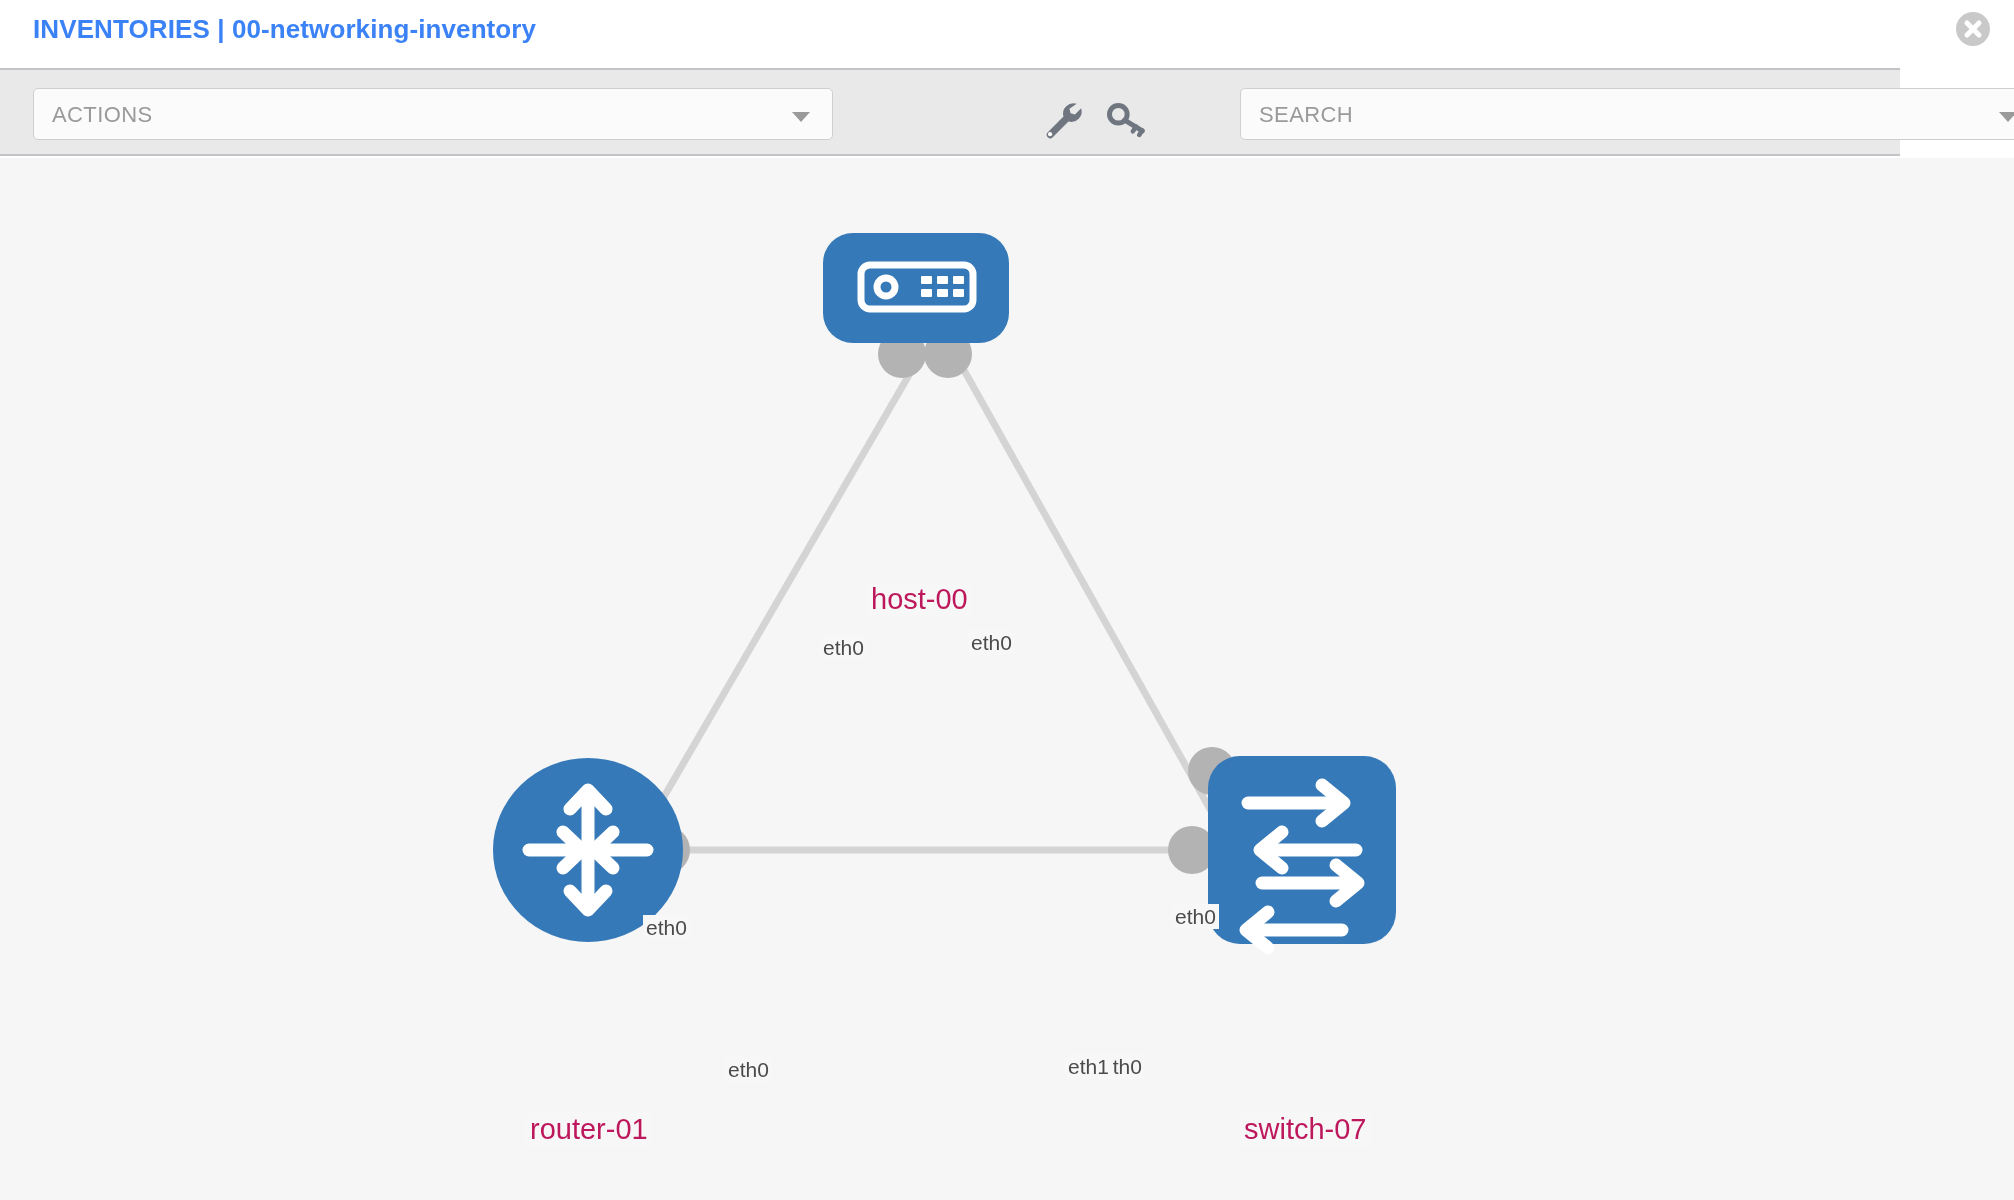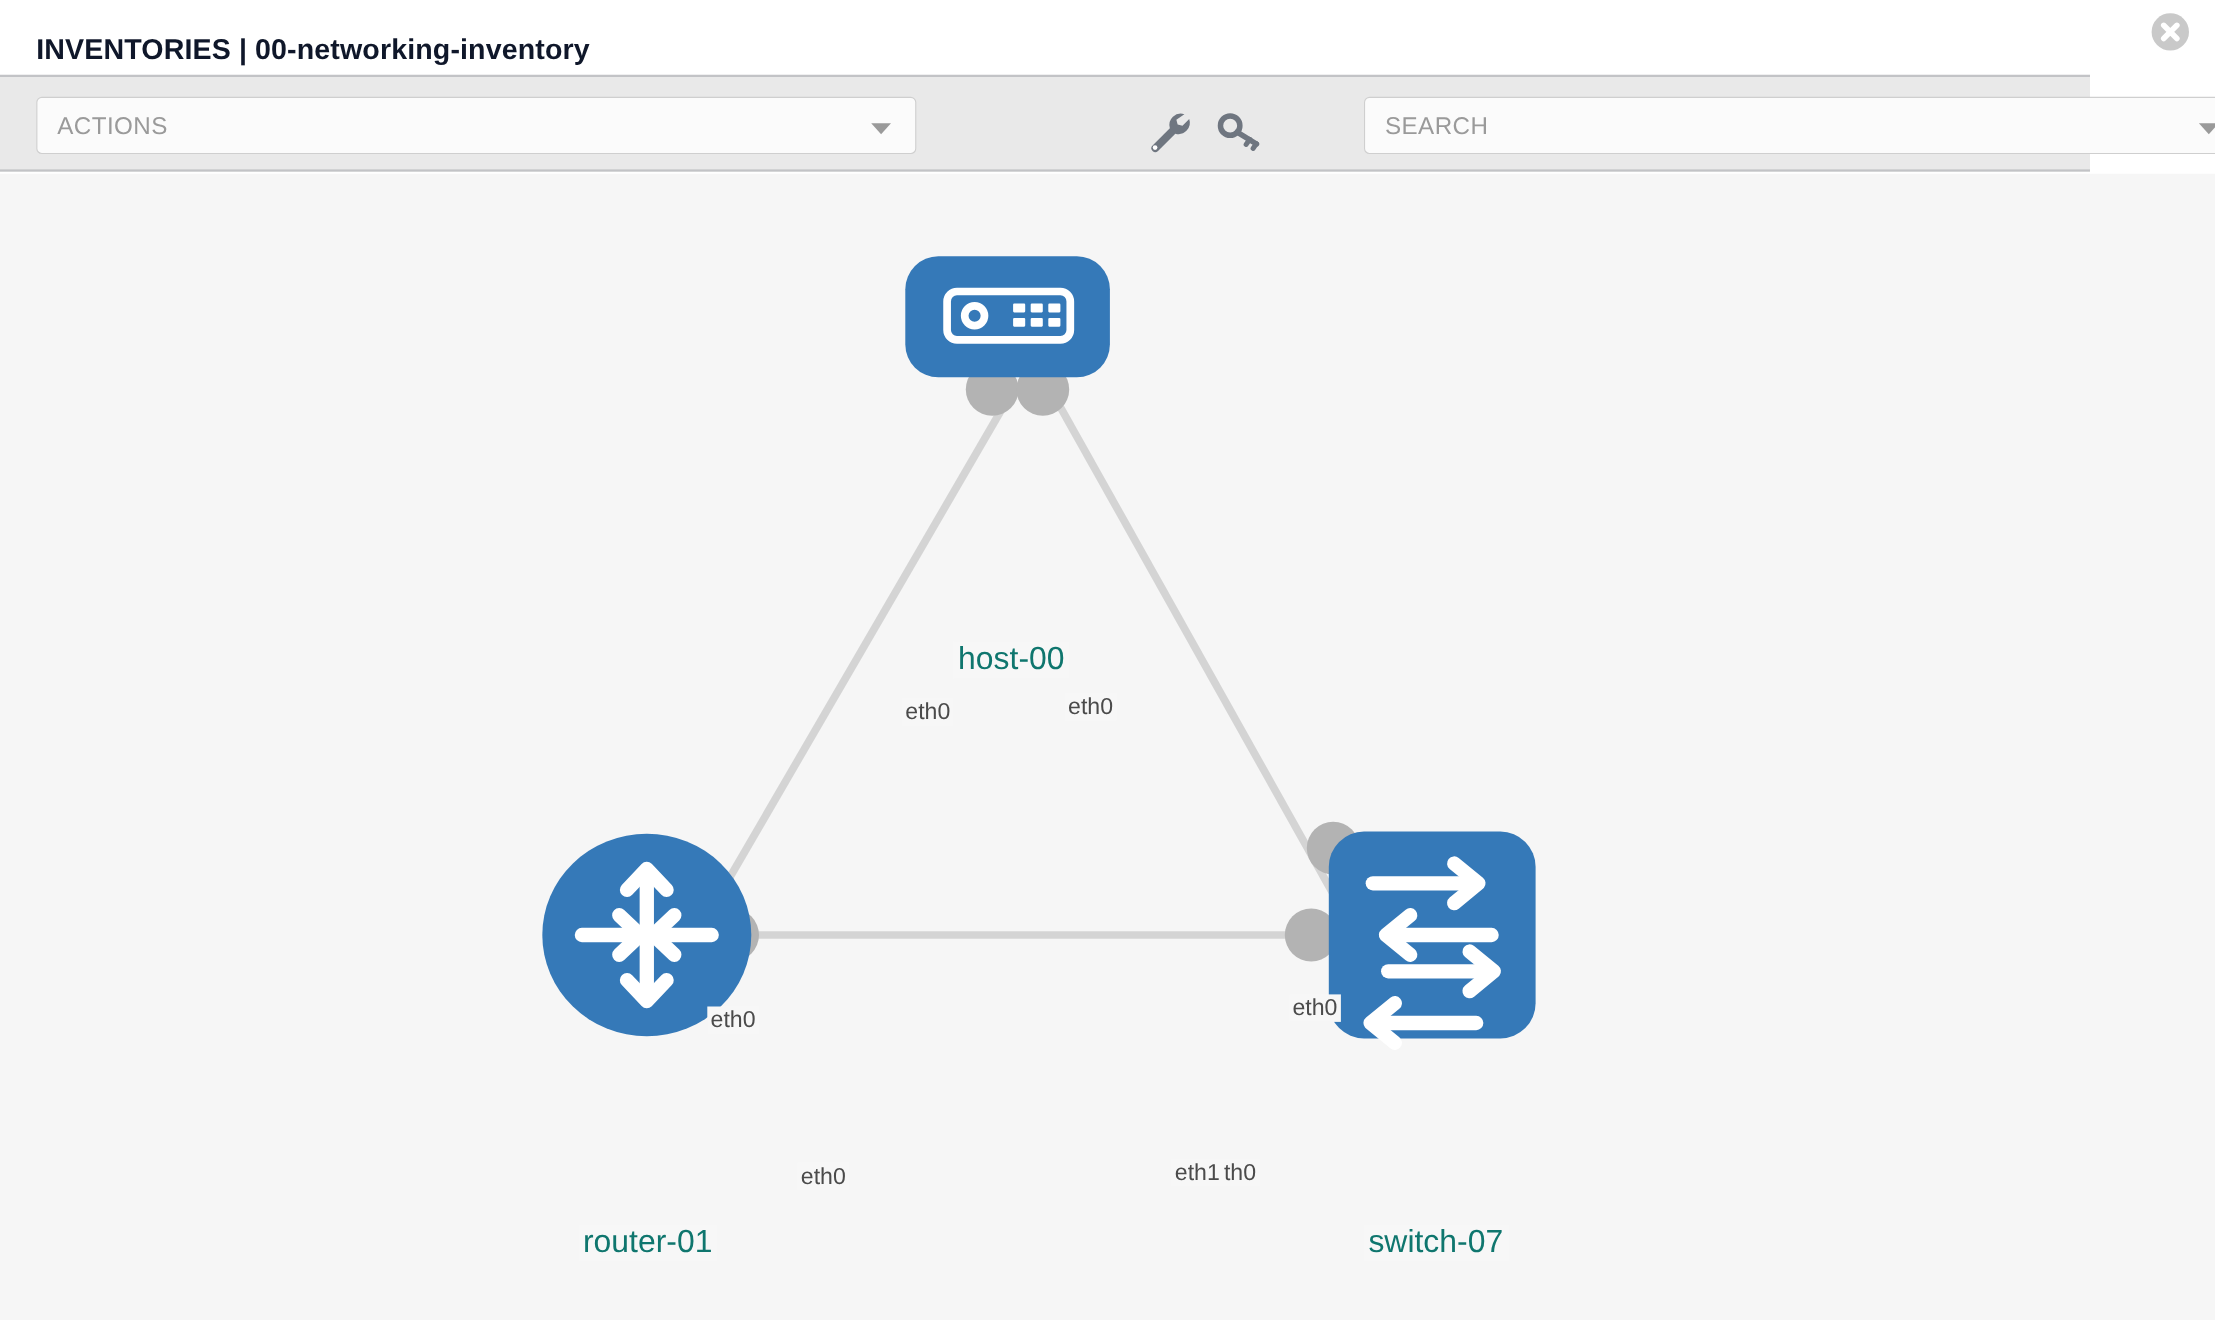--- a/index.html
+++ b/index.html
@@ -22,24 +22,24 @@
   .header {
     position: absolute;
     top: 0; left: 0;
     width: 2014px;
     height: 68px;
     background: #ffffff;
   }
   .header-title {
     position: absolute;
     left: 33px;
-    top: 30px;
+    top: 14px;
     font-size: 26px;
     font-weight: bold;
-    color: #0f172a;
+    color: #3b82f6;
     letter-spacing: 0.1px;
     white-space: nowrap;
   }
   .close-btn {
     position: absolute;
     right: 24px;
     top: 12px;
     width: 34px; height: 34px;
     border-radius: 50%;
     background: #c9c9c9;
@@ -120,21 +120,21 @@
   .topology-svg {
     position: absolute;
     top: 0; left: 0;
     width: 2014px; height: 1042px;
   }
 
   
   .nlabel {
     position: absolute;
     background: #f7f7f7;
-    color: #0f766e;
+    color: #be185d;
     font-size: 29px;
     line-height: 1.1;
     padding: 1px 4px;
     white-space: nowrap;
   }
   .elabel {
     position: absolute;
     background: #f7f7f7;
     color: #4b4b4b;
     font-size: 21px;

